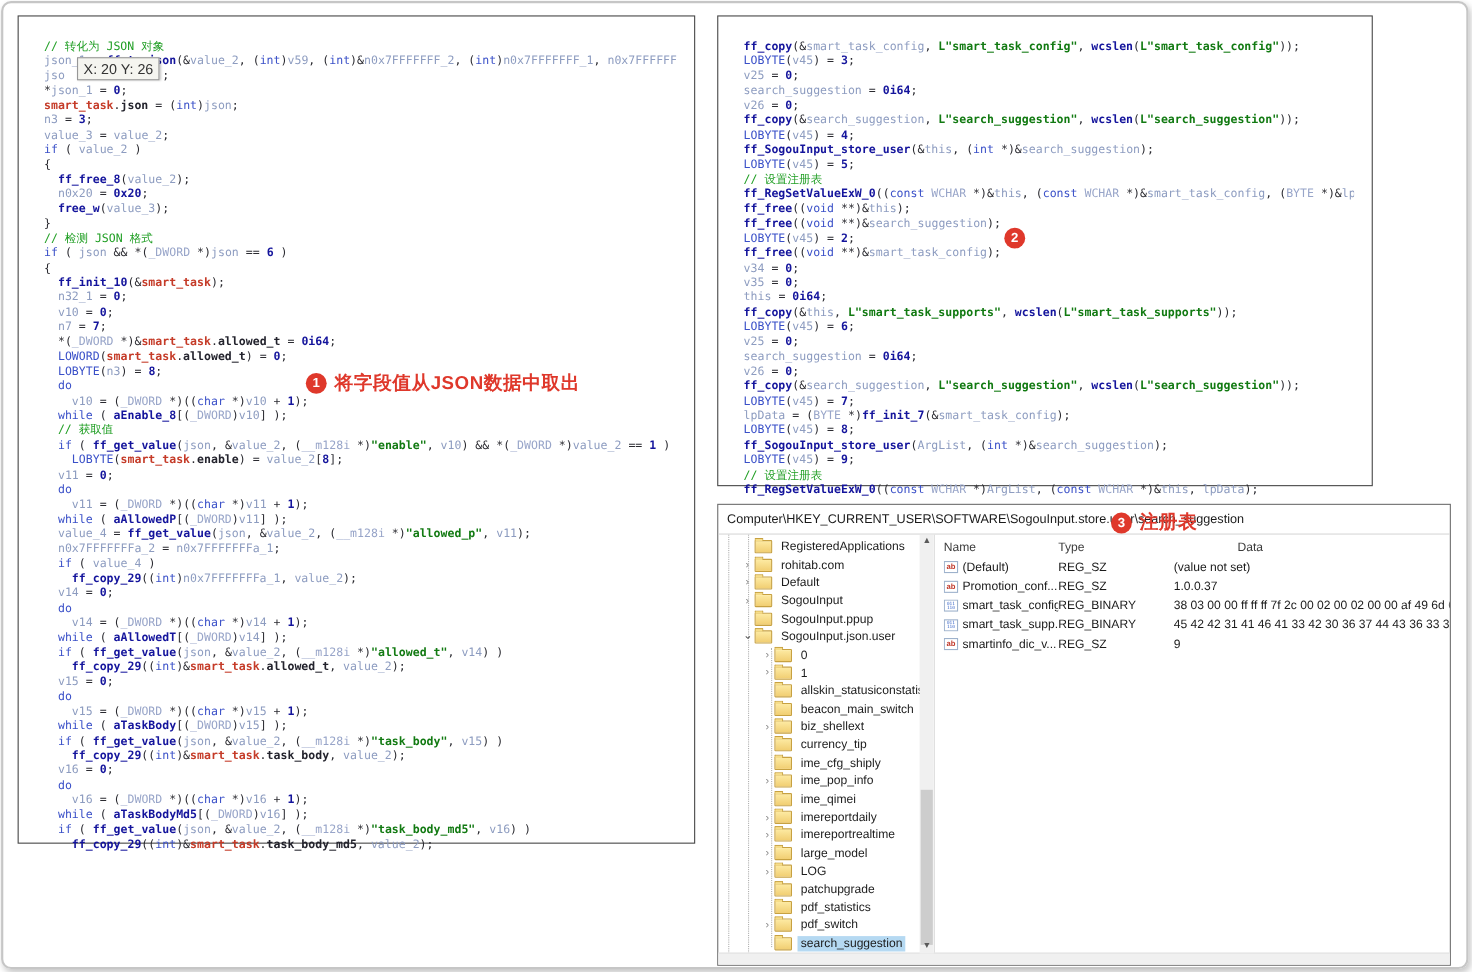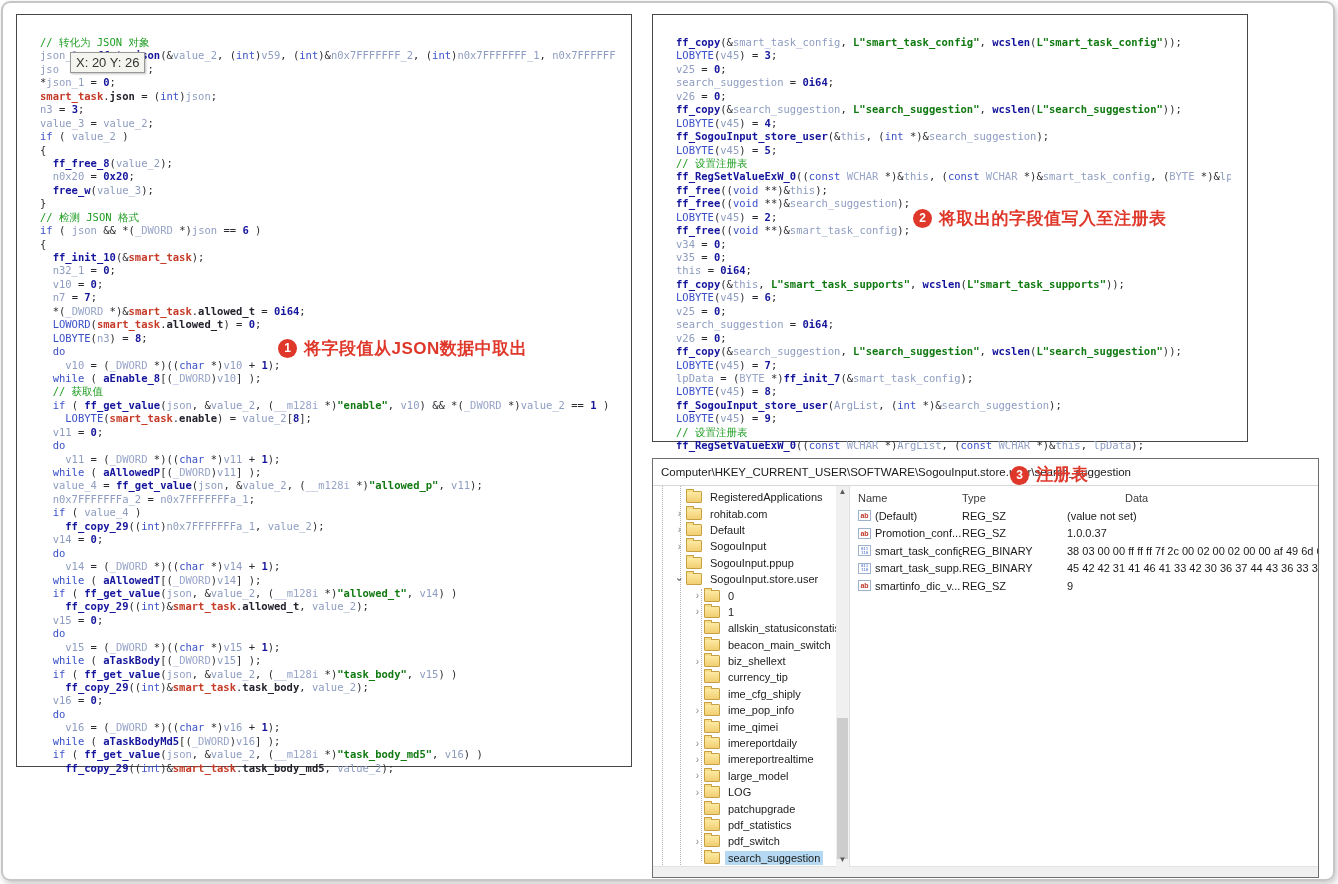--- a/index.html
+++ b/index.html
@@ -114,21 +114,20 @@
   <div class="anno" style="left:261px;top:322px">
     <span class="anno-badge">1</span>
     <span class="anno-text">将字段值从JSON数据中取出</span>
   </div>
 </section>
 
 <section class="panel right-panel">
   <pre class="code" id="right-code"><div class="code-line"><span class="t-fn">ff_copy</span><span class="t-p">(</span><span class="t-p">&amp;</span><span class="t-loc">smart_task_config</span><span class="t-p">,</span> <span class="t-str">L"smart_task_config"</span><span class="t-p">,</span> <span class="t-fn">wcslen</span><span class="t-p">(</span><span class="t-str">L"smart_task_config"</span><span class="t-p">)</span><span class="t-p">)</span><span class="t-p">;</span></div><div class="code-line"><span class="t-kw">LOBYTE</span><span class="t-p">(</span><span class="t-loc">v45</span><span class="t-p">)</span> <span class="t-p">=</span> <span class="t-num">3</span><span class="t-p">;</span></div><div class="code-line"><span class="t-loc">v25</span> <span class="t-p">=</span> <span class="t-num">0</span><span class="t-p">;</span></div><div class="code-line"><span class="t-loc">search_suggestion</span> <span class="t-p">=</span> <span class="t-num">0i64</span><span class="t-p">;</span></div><div class="code-line"><span class="t-loc">v26</span> <span class="t-p">=</span> <span class="t-num">0</span><span class="t-p">;</span></div><div class="code-line"><span class="t-fn">ff_copy</span><span class="t-p">(</span><span class="t-p">&amp;</span><span class="t-loc">search_suggestion</span><span class="t-p">,</span> <span class="t-str">L"search_suggestion"</span><span class="t-p">,</span> <span class="t-fn">wcslen</span><span class="t-p">(</span><span class="t-str">L"search_suggestion"</span><span class="t-p">)</span><span class="t-p">)</span><span class="t-p">;</span></div><div class="code-line"><span class="t-kw">LOBYTE</span><span class="t-p">(</span><span class="t-loc">v45</span><span class="t-p">)</span> <span class="t-p">=</span> <span class="t-num">4</span><span class="t-p">;</span></div><div class="code-line"><span class="t-fn">ff_SogouInput_store_user</span><span class="t-p">(</span><span class="t-p">&amp;</span><span class="t-loc">this</span><span class="t-p">,</span> <span class="t-p">(</span><span class="t-kw">int</span> <span class="t-p">*</span><span class="t-p">)</span><span class="t-p">&amp;</span><span class="t-loc">search_suggestion</span><span class="t-p">)</span><span class="t-p">;</span></div><div class="code-line"><span class="t-kw">LOBYTE</span><span class="t-p">(</span><span class="t-loc">v45</span><span class="t-p">)</span> <span class="t-p">=</span> <span class="t-num">5</span><span class="t-p">;</span></div><div class="code-line"><span class="t-com">// 设置注册表</span></div><div class="code-line"><span class="t-fn">ff_RegSetValueExW_0</span><span class="t-p">(</span><span class="t-p">(</span><span class="t-kw">const</span> <span class="t-type">WCHAR</span> <span class="t-p">*</span><span class="t-p">)</span><span class="t-p">&amp;</span><span class="t-loc">this</span><span class="t-p">,</span> <span class="t-p">(</span><span class="t-kw">const</span> <span class="t-type">WCHAR</span> <span class="t-p">*</span><span class="t-p">)</span><span class="t-p">&amp;</span><span class="t-loc">smart_task_config</span><span class="t-p">,</span> <span class="t-p">(</span><span class="t-type">BYTE</span> <span class="t-p">*</span><span class="t-p">)</span><span class="t-p">&amp;</span><span class="t-loc">lpData_</span></div><div class="code-line"><span class="t-fn">ff_free</span><span class="t-p">(</span><span class="t-p">(</span><span class="t-kw">void</span> <span class="t-p">*</span><span class="t-p">*</span><span class="t-p">)</span><span class="t-p">&amp;</span><span class="t-loc">this</span><span class="t-p">)</span><span class="t-p">;</span></div><div class="code-line"><span class="t-fn">ff_free</span><span class="t-p">(</span><span class="t-p">(</span><span class="t-kw">void</span> <span class="t-p">*</span><span class="t-p">*</span><span class="t-p">)</span><span class="t-p">&amp;</span><span class="t-loc">search_suggestion</span><span class="t-p">)</span><span class="t-p">;</span></div><div class="code-line"><span class="t-kw">LOBYTE</span><span class="t-p">(</span><span class="t-loc">v45</span><span class="t-p">)</span> <span class="t-p">=</span> <span class="t-num">2</span><span class="t-p">;</span></div><div class="code-line"><span class="t-fn">ff_free</span><span class="t-p">(</span><span class="t-p">(</span><span class="t-kw">void</span> <span class="t-p">*</span><span class="t-p">*</span><span class="t-p">)</span><span class="t-p">&amp;</span><span class="t-loc">smart_task_config</span><span class="t-p">)</span><span class="t-p">;</span></div><div class="code-line"><span class="t-loc">v34</span> <span class="t-p">=</span> <span class="t-num">0</span><span class="t-p">;</span></div><div class="code-line"><span class="t-loc">v35</span> <span class="t-p">=</span> <span class="t-num">0</span><span class="t-p">;</span></div><div class="code-line"><span class="t-loc">this</span> <span class="t-p">=</span> <span class="t-num">0i64</span><span class="t-p">;</span></div><div class="code-line"><span class="t-fn">ff_copy</span><span class="t-p">(</span><span class="t-p">&amp;</span><span class="t-loc">this</span><span class="t-p">,</span> <span class="t-str">L"smart_task_supports"</span><span class="t-p">,</span> <span class="t-fn">wcslen</span><span class="t-p">(</span><span class="t-str">L"smart_task_supports"</span><span class="t-p">)</span><span class="t-p">)</span><span class="t-p">;</span></div><div class="code-line"><span class="t-kw">LOBYTE</span><span class="t-p">(</span><span class="t-loc">v45</span><span class="t-p">)</span> <span class="t-p">=</span> <span class="t-num">6</span><span class="t-p">;</span></div><div class="code-line"><span class="t-loc">v25</span> <span class="t-p">=</span> <span class="t-num">0</span><span class="t-p">;</span></div><div class="code-line"><span class="t-loc">search_suggestion</span> <span class="t-p">=</span> <span class="t-num">0i64</span><span class="t-p">;</span></div><div class="code-line"><span class="t-loc">v26</span> <span class="t-p">=</span> <span class="t-num">0</span><span class="t-p">;</span></div><div class="code-line"><span class="t-fn">ff_copy</span><span class="t-p">(</span><span class="t-p">&amp;</span><span class="t-loc">search_suggestion</span><span class="t-p">,</span> <span class="t-str">L"search_suggestion"</span><span class="t-p">,</span> <span class="t-fn">wcslen</span><span class="t-p">(</span><span class="t-str">L"search_suggestion"</span><span class="t-p">)</span><span class="t-p">)</span><span class="t-p">;</span></div><div class="code-line"><span class="t-kw">LOBYTE</span><span class="t-p">(</span><span class="t-loc">v45</span><span class="t-p">)</span> <span class="t-p">=</span> <span class="t-num">7</span><span class="t-p">;</span></div><div class="code-line"><span class="t-loc">lpData</span> <span class="t-p">=</span> <span class="t-p">(</span><span class="t-type">BYTE</span> <span class="t-p">*</span><span class="t-p">)</span><span class="t-fn">ff_init_7</span><span class="t-p">(</span><span class="t-p">&amp;</span><span class="t-loc">smart_task_config</span><span class="t-p">)</span><span class="t-p">;</span></div><div class="code-line"><span class="t-kw">LOBYTE</span><span class="t-p">(</span><span class="t-loc">v45</span><span class="t-p">)</span> <span class="t-p">=</span> <span class="t-num">8</span><span class="t-p">;</span></div><div class="code-line"><span class="t-fn">ff_SogouInput_store_user</span><span class="t-p">(</span><span class="t-loc">ArgList</span><span class="t-p">,</span> <span class="t-p">(</span><span class="t-kw">int</span> <span class="t-p">*</span><span class="t-p">)</span><span class="t-p">&amp;</span><span class="t-loc">search_suggestion</span><span class="t-p">)</span><span class="t-p">;</span></div><div class="code-line"><span class="t-kw">LOBYTE</span><span class="t-p">(</span><span class="t-loc">v45</span><span class="t-p">)</span> <span class="t-p">=</span> <span class="t-num">9</span><span class="t-p">;</span></div><div class="code-line"><span class="t-com">// 设置注册表</span></div><div class="code-line"><span class="t-fn">ff_RegSetValueExW_0</span><span class="t-p">(</span><span class="t-p">(</span><span class="t-kw">const</span> <span class="t-type">WCHAR</span> <span class="t-p">*</span><span class="t-p">)</span><span class="t-loc">ArgList</span><span class="t-p">,</span> <span class="t-p">(</span><span class="t-kw">const</span> <span class="t-type">WCHAR</span> <span class="t-p">*</span><span class="t-p">)</span><span class="t-p">&amp;</span><span class="t-loc">this</span><span class="t-p">,</span> <span class="t-loc">lpData</span><span class="t-p">)</span><span class="t-p">;</span></div></pre>
   <div class="anno" style="left:260px;top:192px">
     <span class="anno-badge">2</span>
-    <span class="anno-text">将取出的字段值写入至注册表</span>
   </div>
 </section>
 
 <section class="panel reg-panel">
   <div class="reg-address">
     <span>Computer\HKEY_CURRENT_USER\SOFTWARE\SogouInput.store.user\search_suggestion</span>
     <div class="anno" style="left:357px;top:3px">
       <span class="anno-badge">3</span>
       <span class="anno-text">注册表</span>
     </div>
@@ -164,21 +163,21 @@
           <span class="tree-label">SogouInput</span>
         </div>
         <div class="tree-row lvl1">
           <span class="expander"></span>
           <span class="folder-icon"></span>
           <span class="tree-label">SogouInput.ppup</span>
         </div>
         <div class="tree-row lvl1">
           <span class="expander expanded">›</span>
           <span class="folder-icon"></span>
-          <span class="tree-label">SogouInput.store.user</span>
+          <span class="tree-label">SogouInput.json.user</span>
         </div>
         <div class="tree-row lvl2">
           <span class="expander">›</span>
           <span class="folder-icon"></span>
           <span class="tree-label">0</span>
         </div>
         <div class="tree-row lvl2">
           <span class="expander">›</span>
           <span class="folder-icon"></span>
           <span class="tree-label">1</span>

